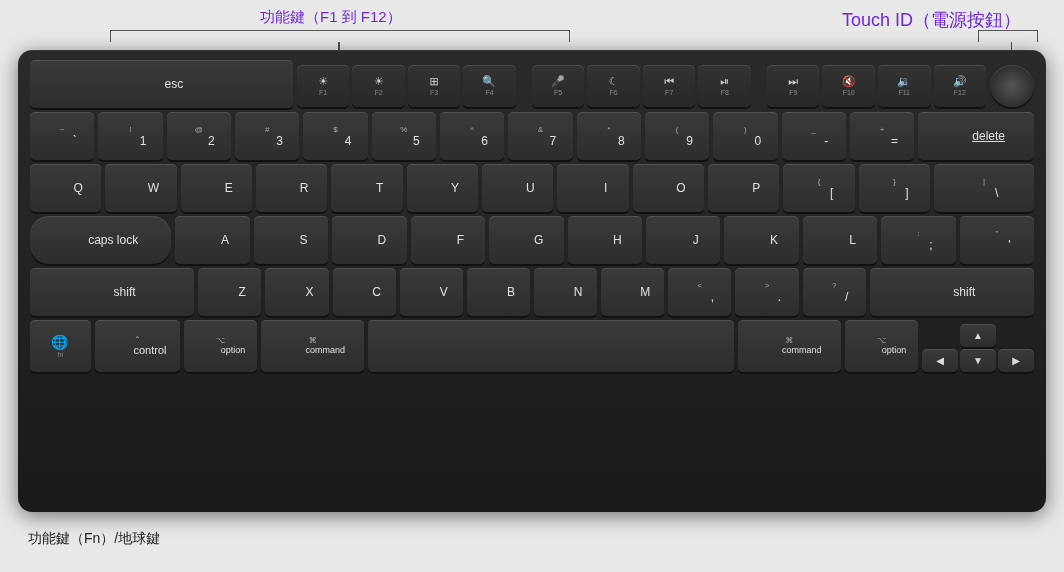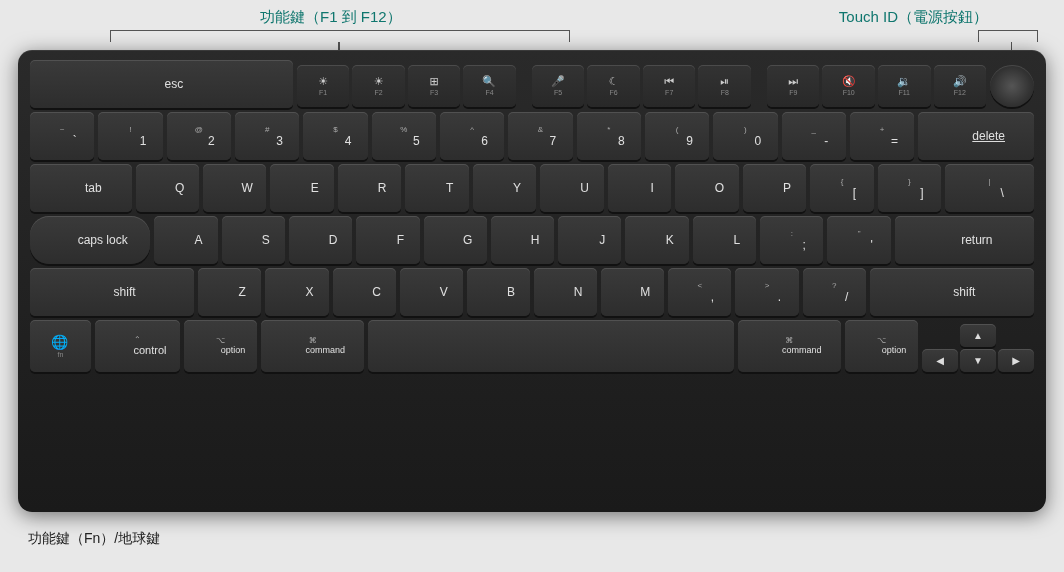--- a/index.html
+++ b/index.html
@@ -8,32 +8,32 @@
       height: 572px;
       background: #e8e8e8;
       font-family: -apple-system, 'PingFang TC', 'Heiti TC', sans-serif;
       overflow: hidden;
       position: relative;
     }
 
     .annotation-text {
       position: absolute;
       font-size: 15px;
-      color: #0f766e;
+      color: #6d28d9;
       white-space: nowrap;
     }
     .annot-func-keys {
       top: 8px;
       left: 260px;
       font-size: 15px;
     }
     .annot-touch-id {
       top: 8px;
-      right: 76px;
-      font-size: 15px;
+      right: 43px;
+      font-size: 18px;
     }
 
     
     .bracket-func {
       position: absolute;
       top: 30px;
       left: 110px;
       width: 460px;
       height: 12px;
       border-top: 1.5px solid #555;
@@ -324,23 +324,20 @@
     <div class="key">
       <span class="top-label">+</span>
       <span class="main-label">=</span>
     </div>
     <div class="key key-delete">
       <span class="main-label">delete</span>
     </div>
   </div>
 
   <div class="key-row">
-    <div class="key key-tab">
-      <span class="main-label">tab</span>
-    </div>
     <div class="key">
         <span class="main-label">Q</span>
       </div>
     <div class="key">
         <span class="main-label">W</span>
       </div>
     <div class="key">
         <span class="main-label">E</span>
       </div>
     <div class="key">
@@ -409,23 +406,20 @@
     <div class="key">
         <span class="main-label">L</span>
       </div>
     <div class="key">
       <span class="top-label">:</span>
       <span class="main-label">;</span>
     </div>
     <div class="key">
       <span class="top-label">"</span>
       <span class="main-label">'</span>
-    </div>
-    <div class="key key-return">
-      <span class="main-label">return</span>
     </div>
   </div>
 
   <div class="key-row">
     <div class="key key-shift-l">
       <span class="main-label">shift</span>
     </div>
     <div class="key">
         <span class="main-label">Z</span>
       </div>

